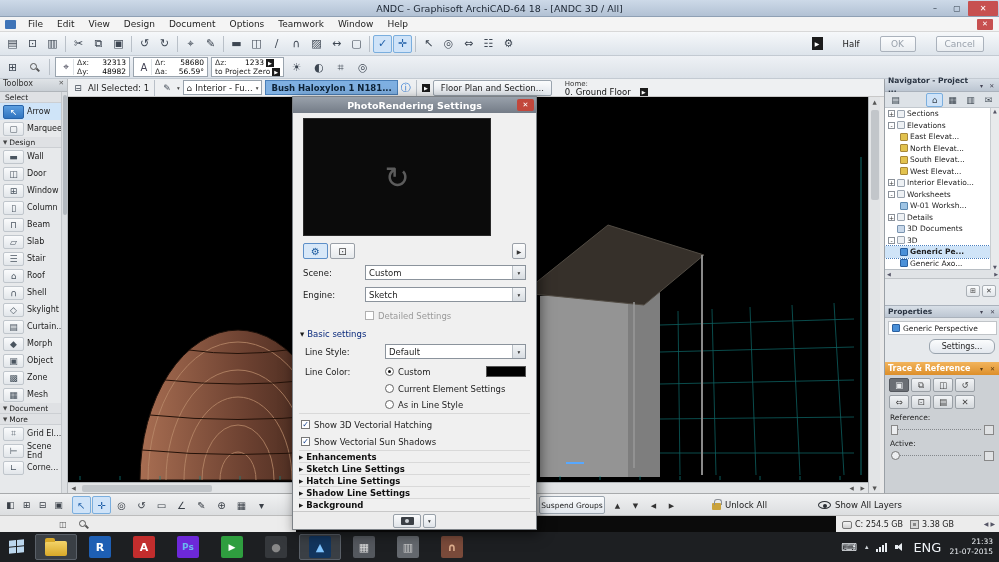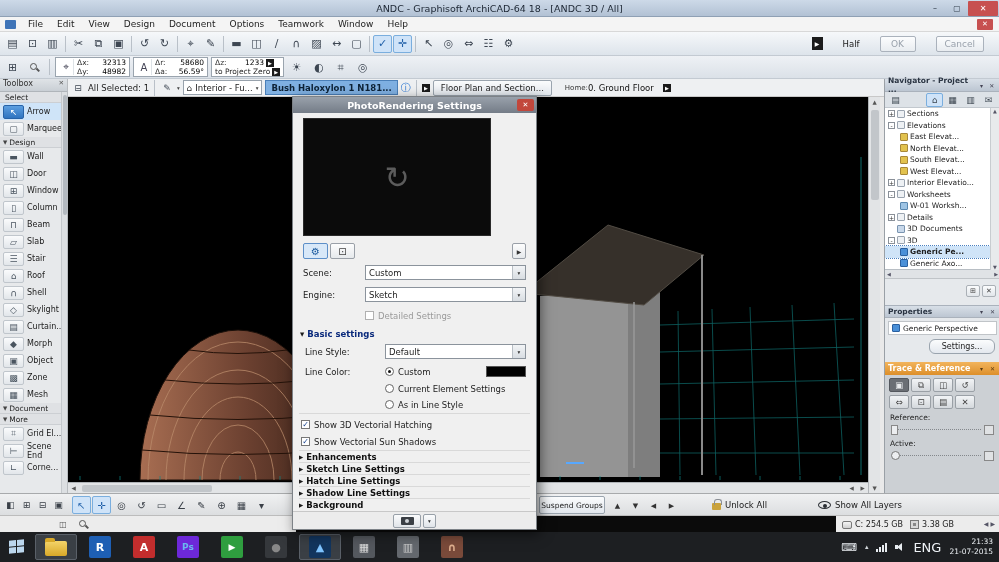--- a/index.html
+++ b/index.html
@@ -36,21 +36,21 @@
 .mini-arr{width:8px;height:8px;background:#1b1b1b;color:#fff;font-size:5px;display:flex;align-items:center;justify-content:center}
 
 .infobar{left:68px;top:79px;width:816px;height:18px;background:#eef0f2;border-bottom:1px solid #c8c8c8;display:flex;align-items:center;padding:0 3px;gap:3px;font-size:8.5px}
 .ib-ico{width:14px;height:14px;display:flex;align-items:center;justify-content:center;font-size:9px;color:#3d4652;flex:none}
 .info-text{white-space:nowrap;color:#222}
 .combo{display:flex;align-items:center;background:#fff;border:1px solid #98a2ac;height:15px;padding:0 3px;gap:3px;white-space:nowrap}
 .caret{font-size:5.5px;color:#444}
 .selbox{background:#7fb0e2;border:1px solid #4a7fb8;color:#0d2236;height:15px;display:flex;align-items:center;padding:0 5px;font-weight:bold;white-space:nowrap}
 .infoico{color:#1f6fd0;font-size:10px}
 .fpbtn{height:16px;border:1px solid #9aa4ae;background:linear-gradient(#fbfcfd,#e3e8ee);display:flex;align-items:center;padding:0 7px;border-radius:2px;white-space:nowrap}
-.homeblk{display:flex;flex-direction:row;justify-content:center;line-height:8px;margin-left:10px}
+.homeblk{display:flex;flex-direction:column;justify-content:center;line-height:8px;margin-left:10px}
 .home-label{font-size:7px;color:#333}
 .homerow{display:flex;align-items:center;gap:9px;font-size:8.5px;color:#111}
 
 .toolbox{left:0;top:79px;width:68px;height:414px;background:#e7e9eb;border-right:1px solid #b8bcc0}
 .tb-head{height:13px;background:linear-gradient(#dfe3e7,#c9cfd5);display:flex;align-items:flex-start;padding:0 3px;font-size:8px;color:#333;border-bottom:1px solid #b0b5ba}
 .tb-head .x{margin-left:auto;font-size:6.5px;color:#555}
 .tb-group{height:11px;display:flex;align-items:center;padding:0 3px;font-size:7.5px;color:#222;background:#dfe1e4;border-bottom:1px solid #cccfd3;gap:2px}
 .tb-group .ga{font-size:5.5px;color:#444}
 .tb-item{height:17px;display:flex;align-items:center;gap:3px;padding:0 2px 0 3px;font-size:8px;color:#1b1b1b}
 .tb-item .iico{width:21px;height:14px;display:flex;align-items:center;justify-content:center;font-size:9px;color:#4a5560;background:linear-gradient(#fafbfc,#e2e6ea);border:1px solid #c0c6cc;border-radius:2px;flex:none}
@@ -82,21 +82,21 @@
 .dselect{flex:1;height:15px;background:#fff;border:1px solid #8b939c;display:flex;align-items:center;padding-left:3px}
 .dselect .sv{flex:1;font-size:8.5px}
 .dselect .dd{width:13px;height:13px;background:linear-gradient(#f2f4f6,#d8dde2);border-left:1px solid #b8bec4;display:flex;align-items:center;justify-content:center;font-size:5.5px;color:#333}
 .chk{width:9px;height:9px;border:1px solid #777;background:#fff;display:inline-flex;align-items:center;justify-content:center;margin-right:4px;flex:none}
 .chk span{font-size:8px;font-weight:bold;color:#15418f;line-height:8px}
 .chk.disabled{border-color:#b0b0b0}
 .dis-label{color:#9a9a9a}
 .radio{width:9px;height:9px;border:1px solid #666;border-radius:50%;background:#fff;margin-right:4px;position:relative;flex:none}
 .radio.on::after{content:"";position:absolute;left:2px;top:2px;width:3px;height:3px;border-radius:50%;background:#111}
 .tri{font-size:5.5px;color:#1b1b1b;margin-right:3px}
-.basic-head{color:#0a2a7c;font-weight:bold}
+.basic-head{color:#0a2a7c;font-weight:normal}
 .swatch{width:40px;height:11px;border:1px solid #555;margin-left:auto}
 .dsec{position:absolute;left:6px;right:6px;height:12px;display:flex;align-items:center;font-weight:bold;font-size:8.5px;border-top:1px solid #d9d9d9;color:#111}
 .ddiv{position:absolute;left:6px;right:6px;height:1px;background:#d9d9d9}
 .dlg-bottom{position:absolute;left:0;right:0;bottom:0;height:18px;border-top:1px solid #c8c8c8;display:flex;align-items:center;justify-content:center;gap:2px;background:#ececec}
 .cambtn{width:28px;height:14px;background:linear-gradient(#fbfcfd,#e0e4e8);border:1px solid #98a0a8;border-radius:2px;display:flex;align-items:center;justify-content:center}
 .camico{width:13px;height:8px;background:#3a3f45;border-radius:1px;position:relative}
 .camico::after{content:"";position:absolute;left:4.5px;top:2px;width:4px;height:4px;border-radius:50%;background:#cfd4d8}
 .camdd{width:13px;height:14px;border:1px solid #98a0a8;background:linear-gradient(#fbfcfd,#e0e4e8);display:flex;align-items:center;justify-content:center;font-size:5.5px;color:#333;border-radius:2px}
 
 .navigator{left:884px;top:79px;width:115px;height:414px;background:#e6e9ec;border-left:1px solid #9aa0a6}

